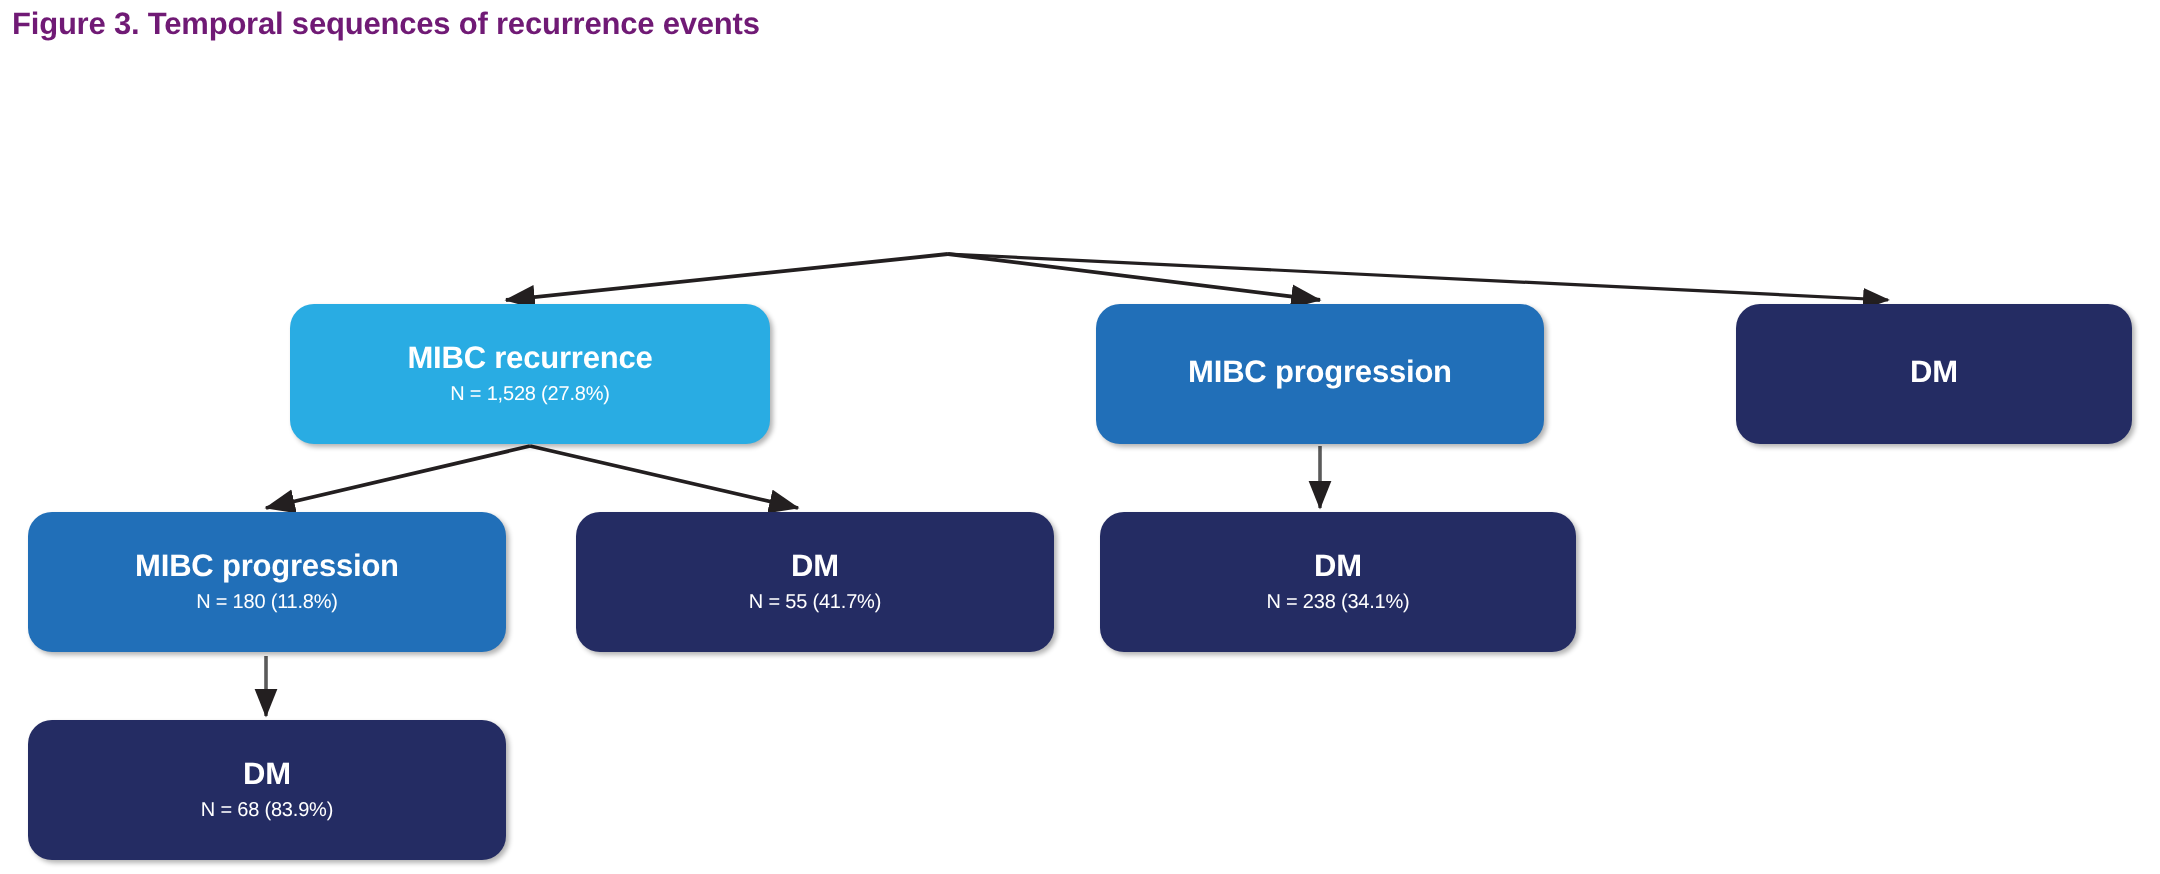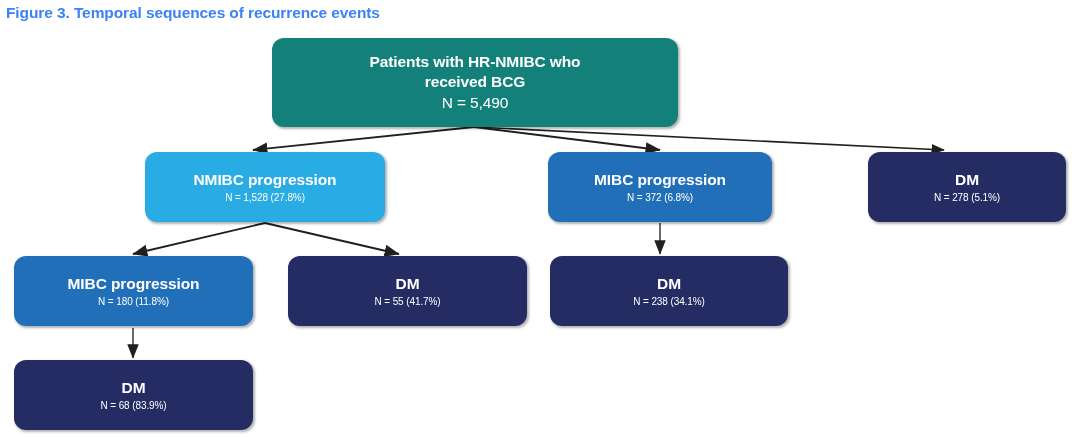--- a/index.html
+++ b/index.html
@@ -16,21 +16,21 @@
     height: 437px;
     background: #ffffff;
     overflow: hidden;
   }
   #figure-title {
     position: absolute;
     left: 6px;
     top: 4px;
     font-size: 15.5px;
     font-weight: bold;
-    color: #3b82f6;
+    color: #701a75;
     letter-spacing: -0.1px;
     white-space: nowrap;
   }
   #edge-layer {
     position: absolute;
     left: 0;
     top: 0;
     width: 1080px;
     height: 437px;
     pointer-events: none;
@@ -86,39 +86,32 @@
 
     <line x1="265" y1="223" x2="133" y2="254" stroke="#231f20" stroke-width="1.9" marker-end="url(#arrowhead)"></line>
 
     <line x1="265" y1="223" x2="399" y2="254" stroke="#231f20" stroke-width="1.9" marker-end="url(#arrowhead)"></line>
 
     <line x1="660" y1="223" x2="660" y2="254" stroke="#5a5a5a" stroke-width="1.8" marker-end="url(#arrowhead)"></line>
 
     <line x1="133" y1="328" x2="133" y2="358" stroke="#5a5a5a" stroke-width="1.8" marker-end="url(#arrowhead)"></line>
   </svg>
 
-  <div class="node root" style="left:272px; top:38px; width:406px; height:89px; background:#14807a;">
-    <div class="line-title">Patients with HR-NMIBC who</div>
-    <div class="line-title">received BCG</div>
-    <div class="line-sub">N = 5,490</div>
-  </div>
 
   <div class="node" style="left:145px; top:152px; width:240px; height:70px; background:#29ace3;">
-    <div class="line-title">NMIBC progression</div>
+    <div class="line-title">MIBC recurrence</div>
     <div class="line-sub">N = 1,528 (27.8%)</div>
   </div>
 
   <div class="node" style="left:548px; top:152px; width:224px; height:70px; background:#216fb8;">
     <div class="line-title">MIBC progression</div>
-    <div class="line-sub">N = 372 (6.8%)</div>
   </div>
 
   <div class="node" style="left:868px; top:152px; width:198px; height:70px; background:#242c63;">
     <div class="line-title">DM</div>
-    <div class="line-sub">N = 278 (5.1%)</div>
   </div>
 
   <div class="node" style="left:14px; top:256px; width:239px; height:70px; background:#216fb8;">
     <div class="line-title">MIBC progression</div>
     <div class="line-sub">N = 180 (11.8%)</div>
   </div>
 
   <div class="node" style="left:288px; top:256px; width:239px; height:70px; background:#242c63;">
     <div class="line-title">DM</div>
     <div class="line-sub">N = 55 (41.7%)</div>

